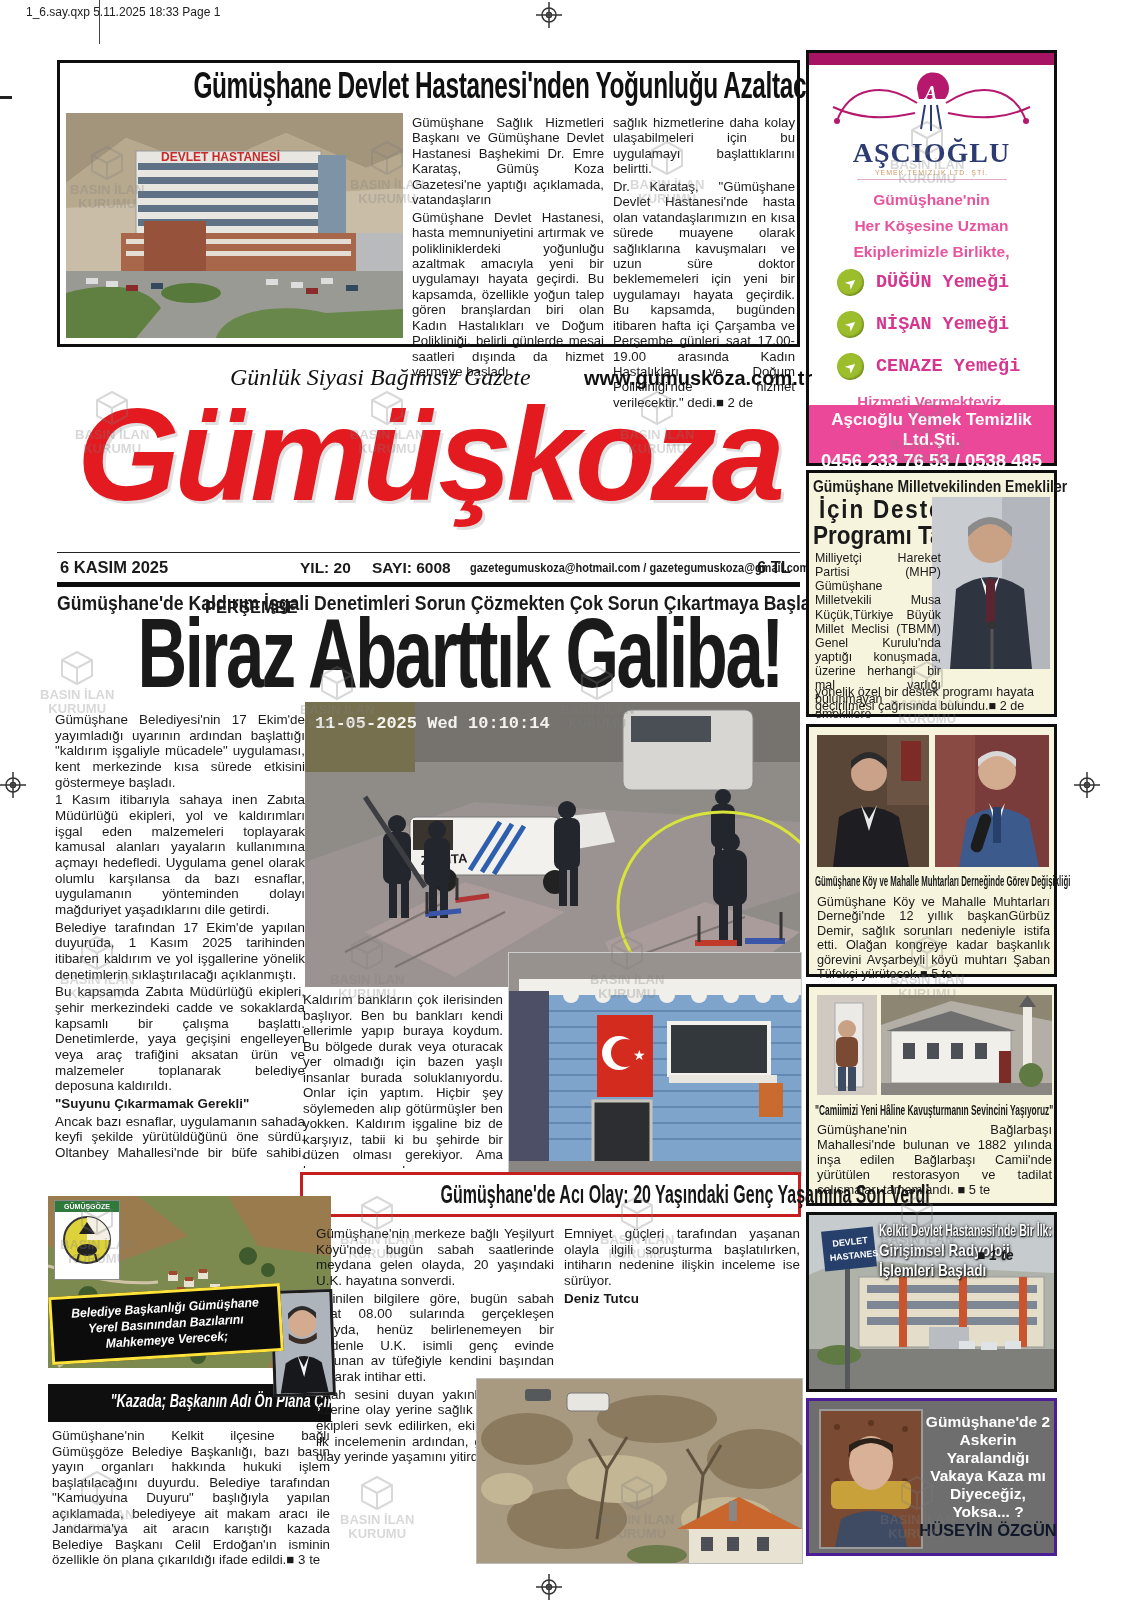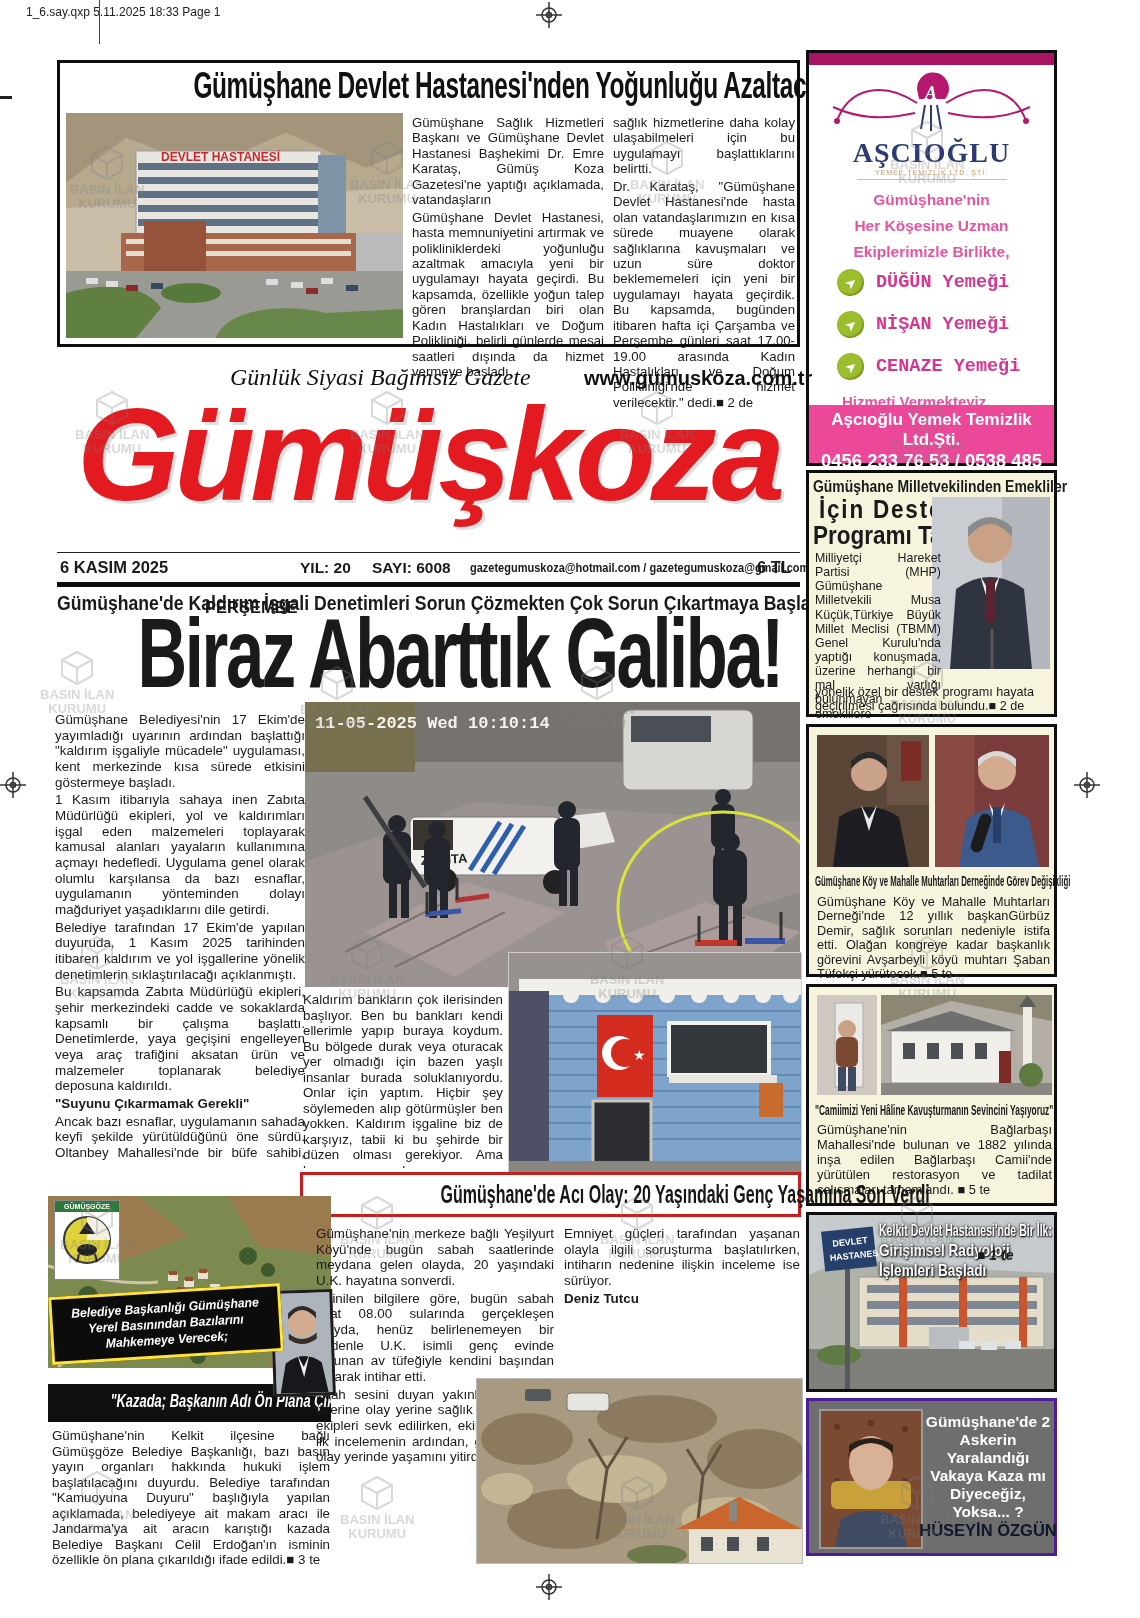--- a/index.html
+++ b/index.html
@@ -139,21 +139,21 @@
       <span class="ad-item-label">DÜĞÜN Yemeği</span>
     </div>
     <div class="abs" style="left:28px;top:258px;display:flex;align-items:center;gap:12px;">
       <span class="ad-bullet" style="transform:rotate(-40deg);font-size:14px;">➤</span>
       <span class="ad-item-label">NİŞAN Yemeği</span>
     </div>
     <div class="abs" style="left:28px;top:300px;display:flex;align-items:center;gap:12px;">
       <span class="ad-bullet" style="transform:rotate(-40deg);font-size:14px;">➤</span>
       <span class="ad-item-label">CENAZE Yemeği</span>
     </div>
-    <div class="abs" style="left:0;right:0;top:340px;text-align:left;color:#e8539e;font-size:15px;font-weight:600;margin-left:33px;">Hizmeti Vermekteyiz.</div>
+    <div class="abs" style="left:0;right:0;top:340px;text-align:center;color:#e8539e;font-size:15px;font-weight:600;">Hizmeti Vermekteyiz.</div>
     <div class="abs" style="left:0;right:0;bottom:0;height:58px;background:#ec4899;color:#fff;text-align:center;">
       <div style="font-size:17px;font-weight:bold;margin-top:5px;">Aşcıoğlu Yemek Temizlik Ltd.Şti.</div>
       <div style="font-size:18.5px;font-weight:bold;">0456 233 76 53 / 0538 485 67 29</div>
     </div>
   </div>
 
   <div class="abs" style="left:230px;top:364px;font-family:'Liberation Serif','DejaVu Serif',serif;font-style:italic;font-size:24px;color:#111;">Günlük Siyasi Bağımsız Gazete</div>
   <div class="abs" style="left:548px;top:367px;font-size:20px;font-weight:600;color:#111;margin-left:36px;">www.gumuskoza.com.tr</div>
   <div class="abs" style="left:57px;top:386px;width:743px;text-align:center;font-size:132px;line-height:1.05;font-weight:900;font-style:italic;color:#e31a1f;letter-spacing:-5px;text-shadow:3px 3px 0 rgba(0,0,0,.12);">Gümüşkoza</div>
 

